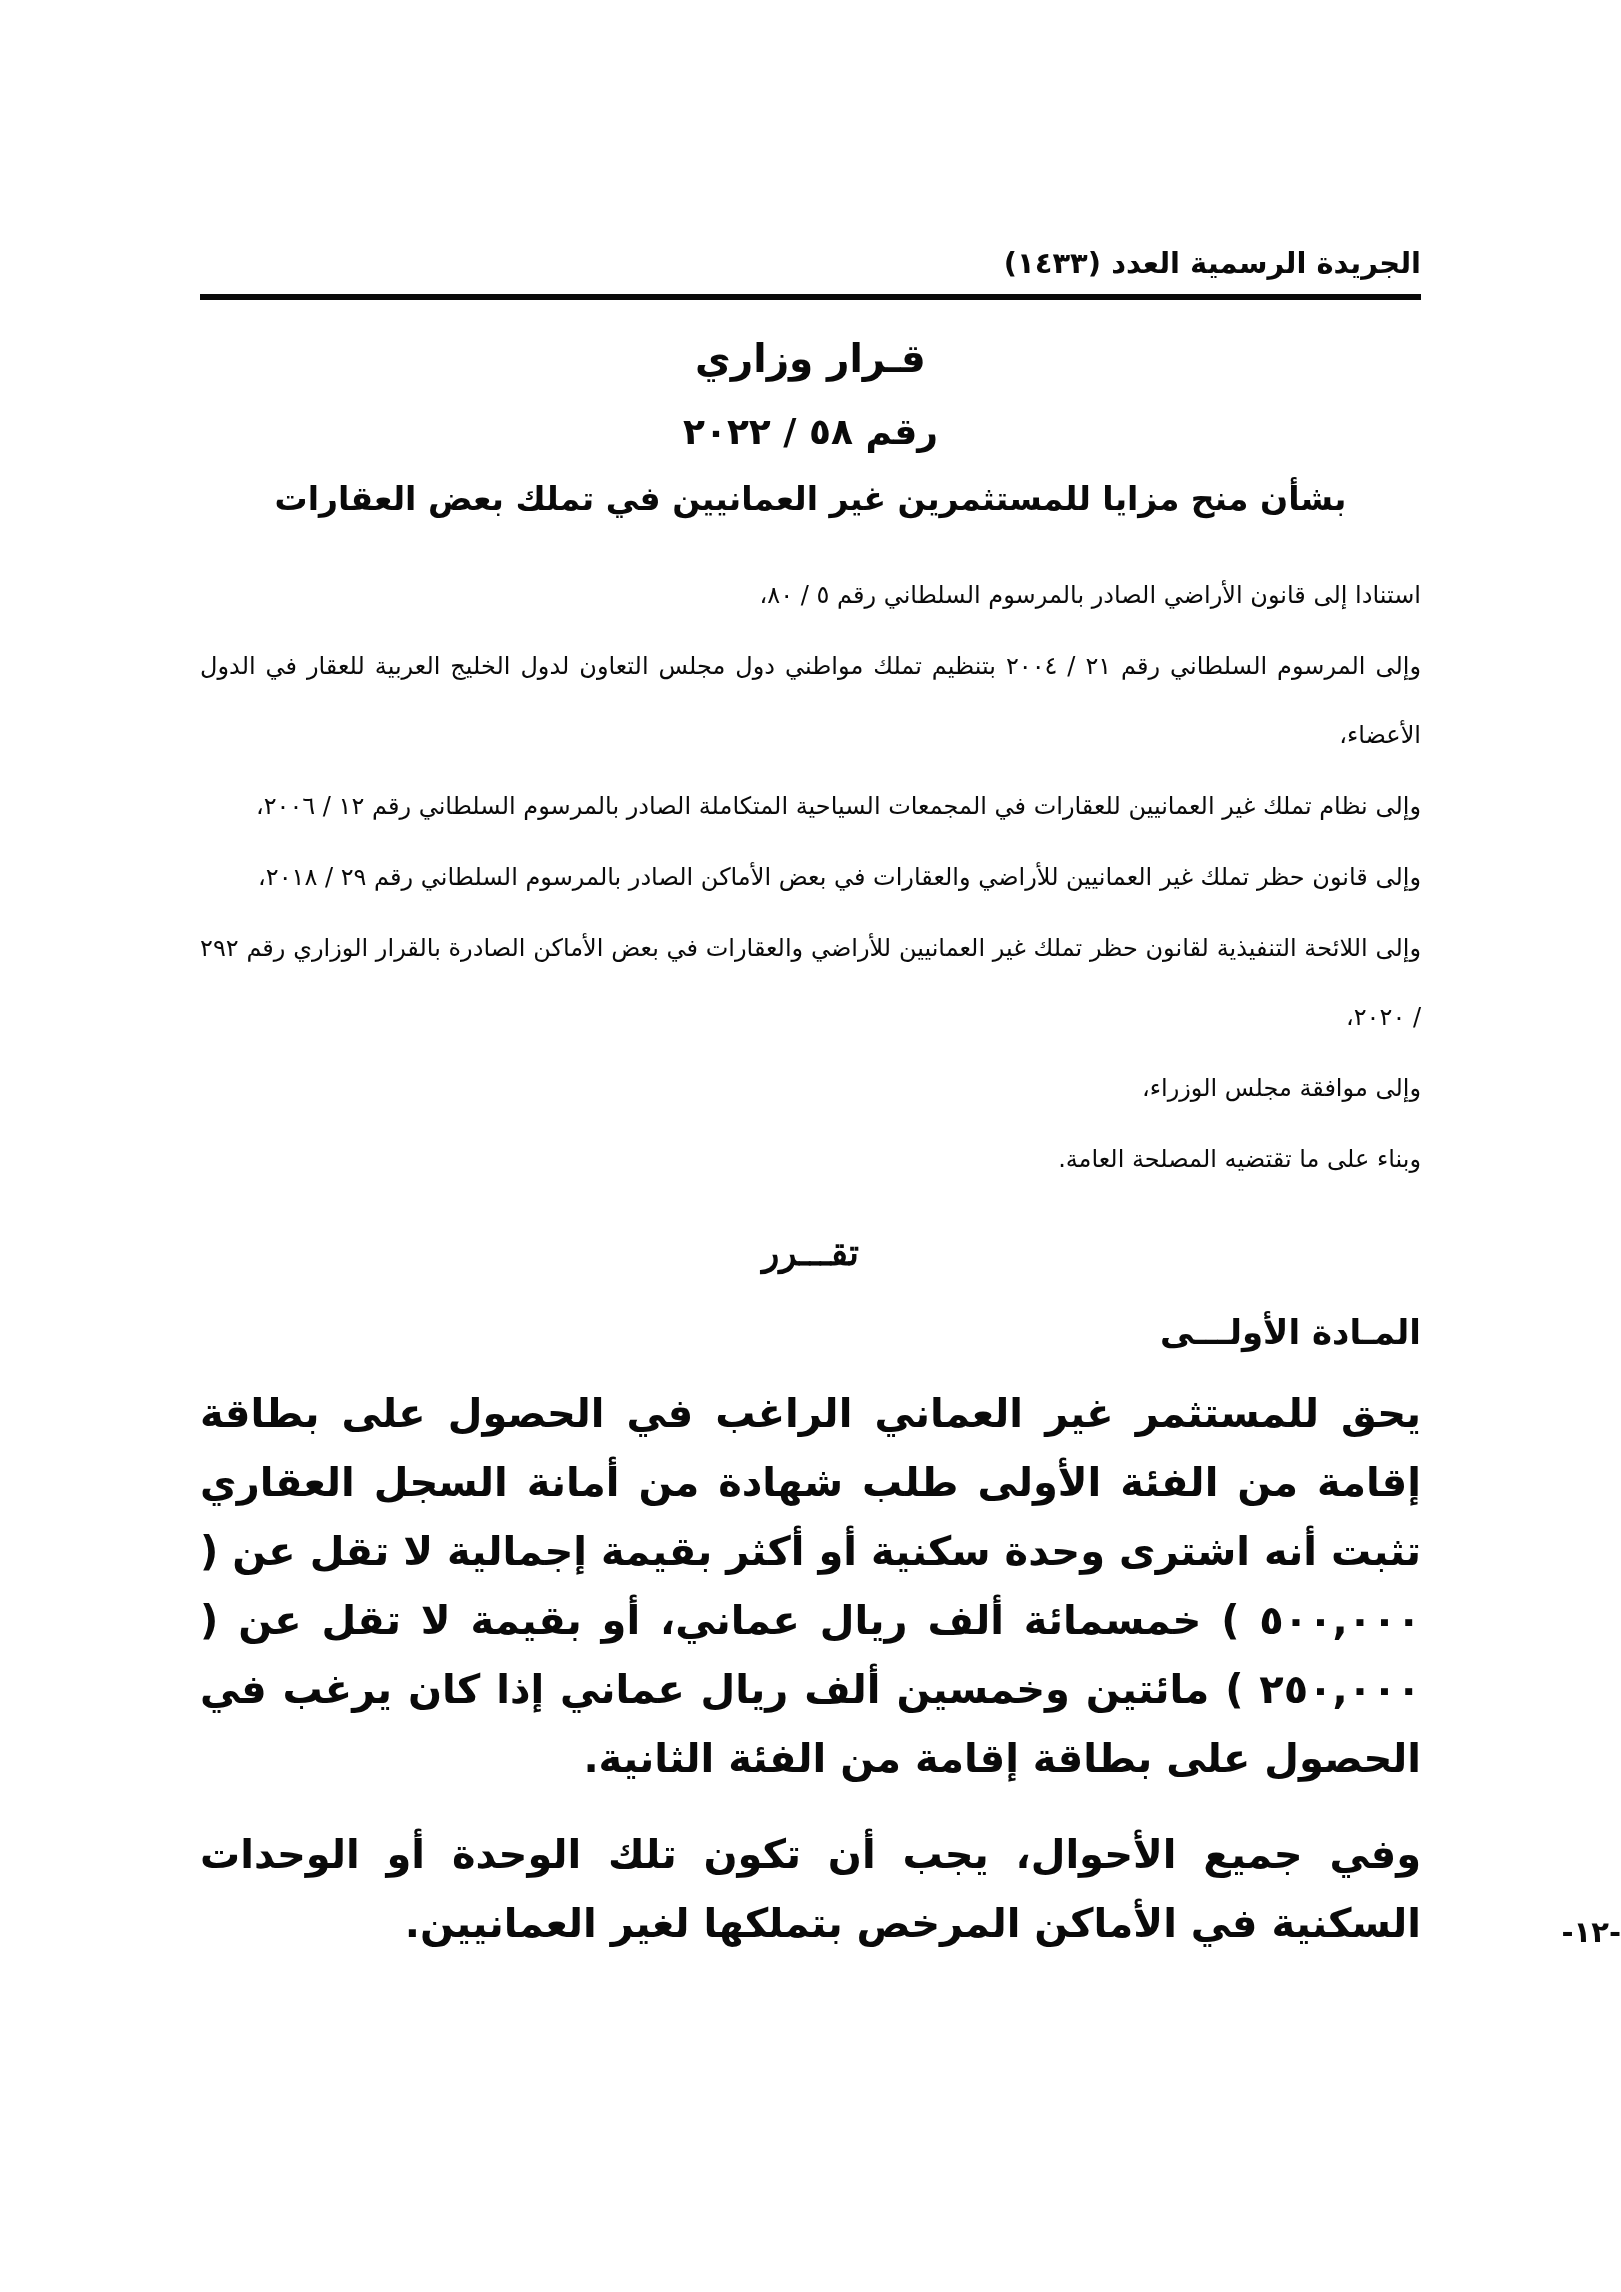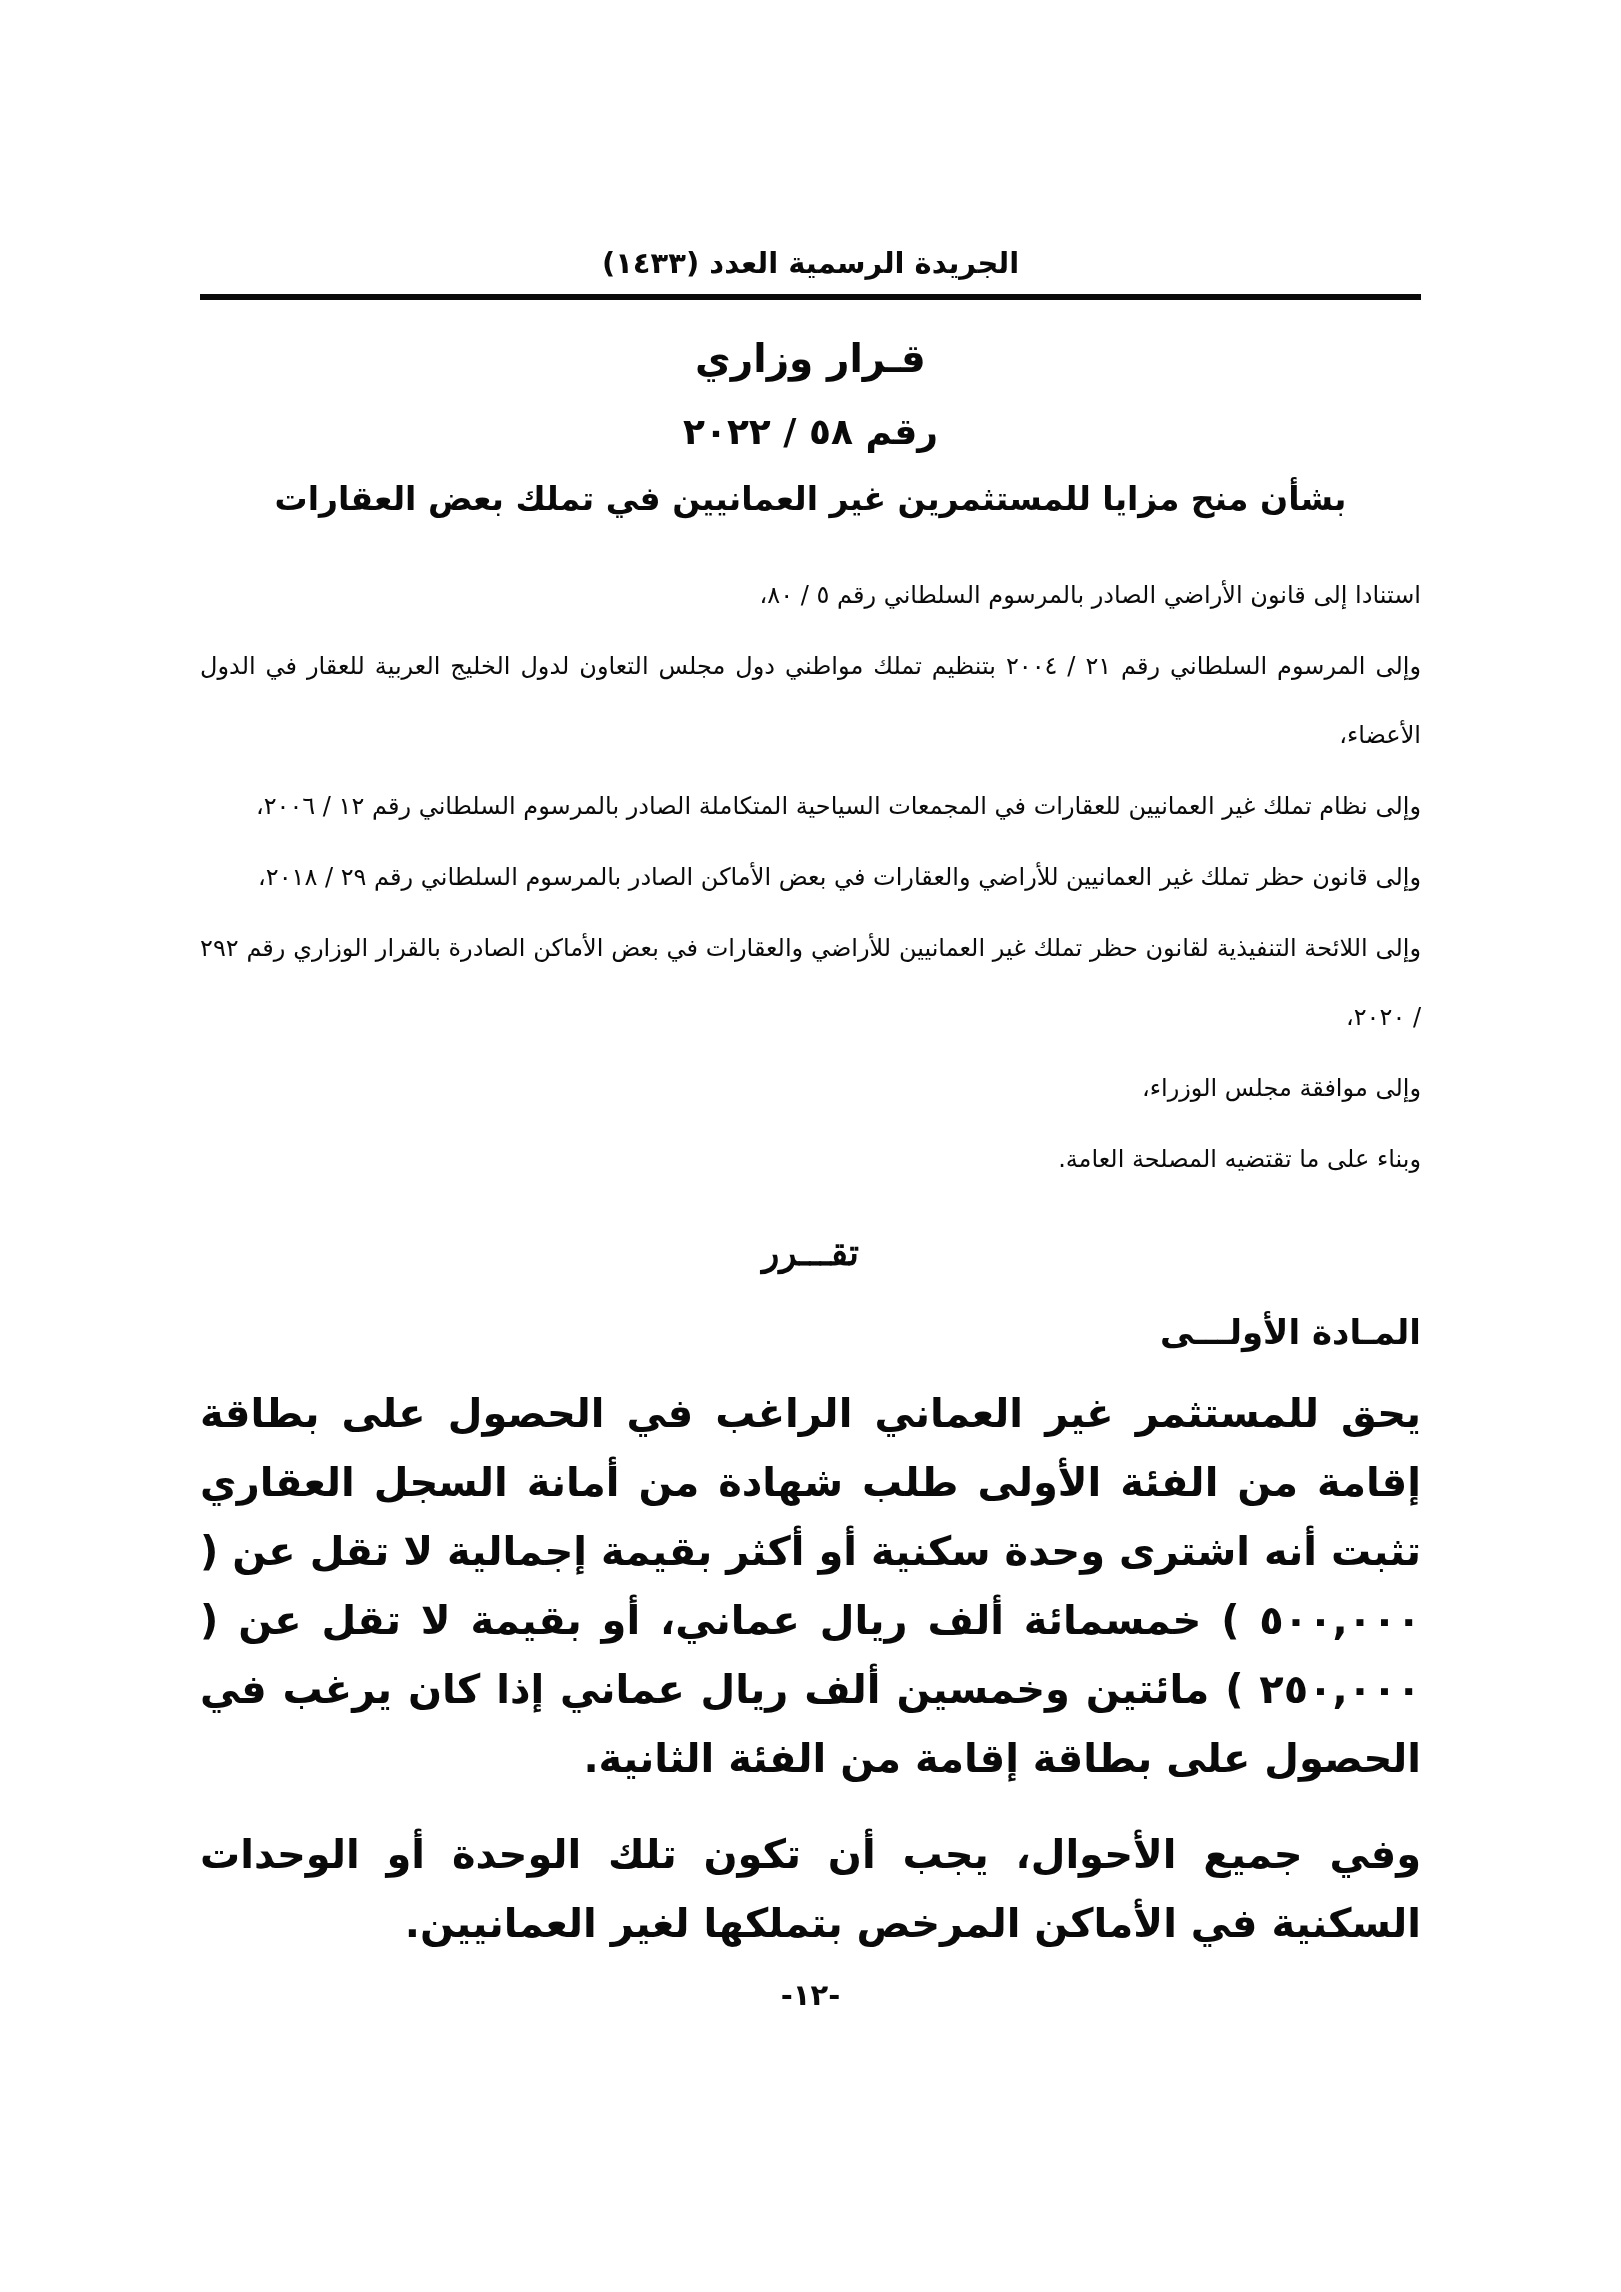--- a/index.html
+++ b/index.html
@@ -20,21 +20,21 @@
   .content {
     position: absolute;
     top: 0;
     right: 200px;
     left: 200px;
     direction: rtl;
   }
   
   .masthead-issue {
     padding-top: 241px;
-    text-align: center;
+    text-align: right;
     font-size: 29px;
     font-weight: 700;
     line-height: 45px;
     white-space: nowrap;
   }
   .masthead-rule {
     margin-top: 7.8px;
     height: 5.9px;
     background: #0a0a0a;
   }
@@ -75,24 +75,23 @@
     margin: 0 0 27.4px 0;
     font-size: 40px;
     font-weight: 700;
     line-height: 69px;
     text-align: justify;
     text-justify: inter-word;
   }
   
   .page-number {
     position: absolute;
-    top: 1978px;
+    top: 1915px;
     left: 0;
     right: 0;
-    text-align: center;
     font-size: 29px;
     font-weight: 700;
     letter-spacing: 3.9px;
   }
 </style>
 </head>
 <body>
 
 <div class="page">
   <div class="content">

